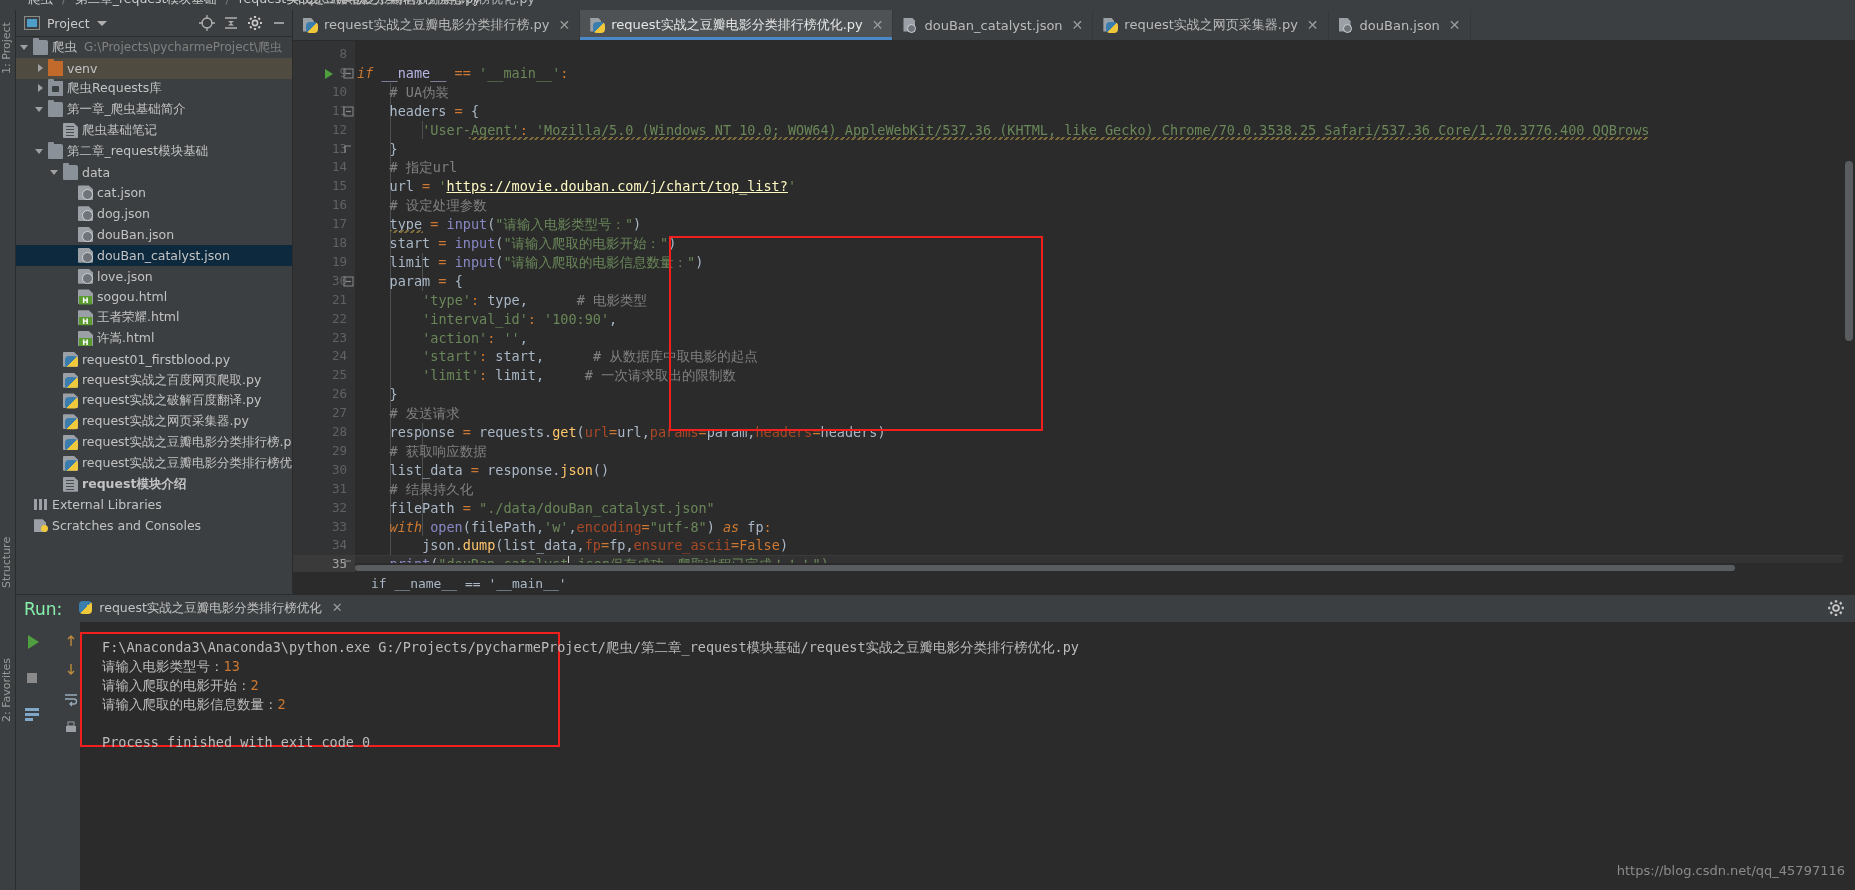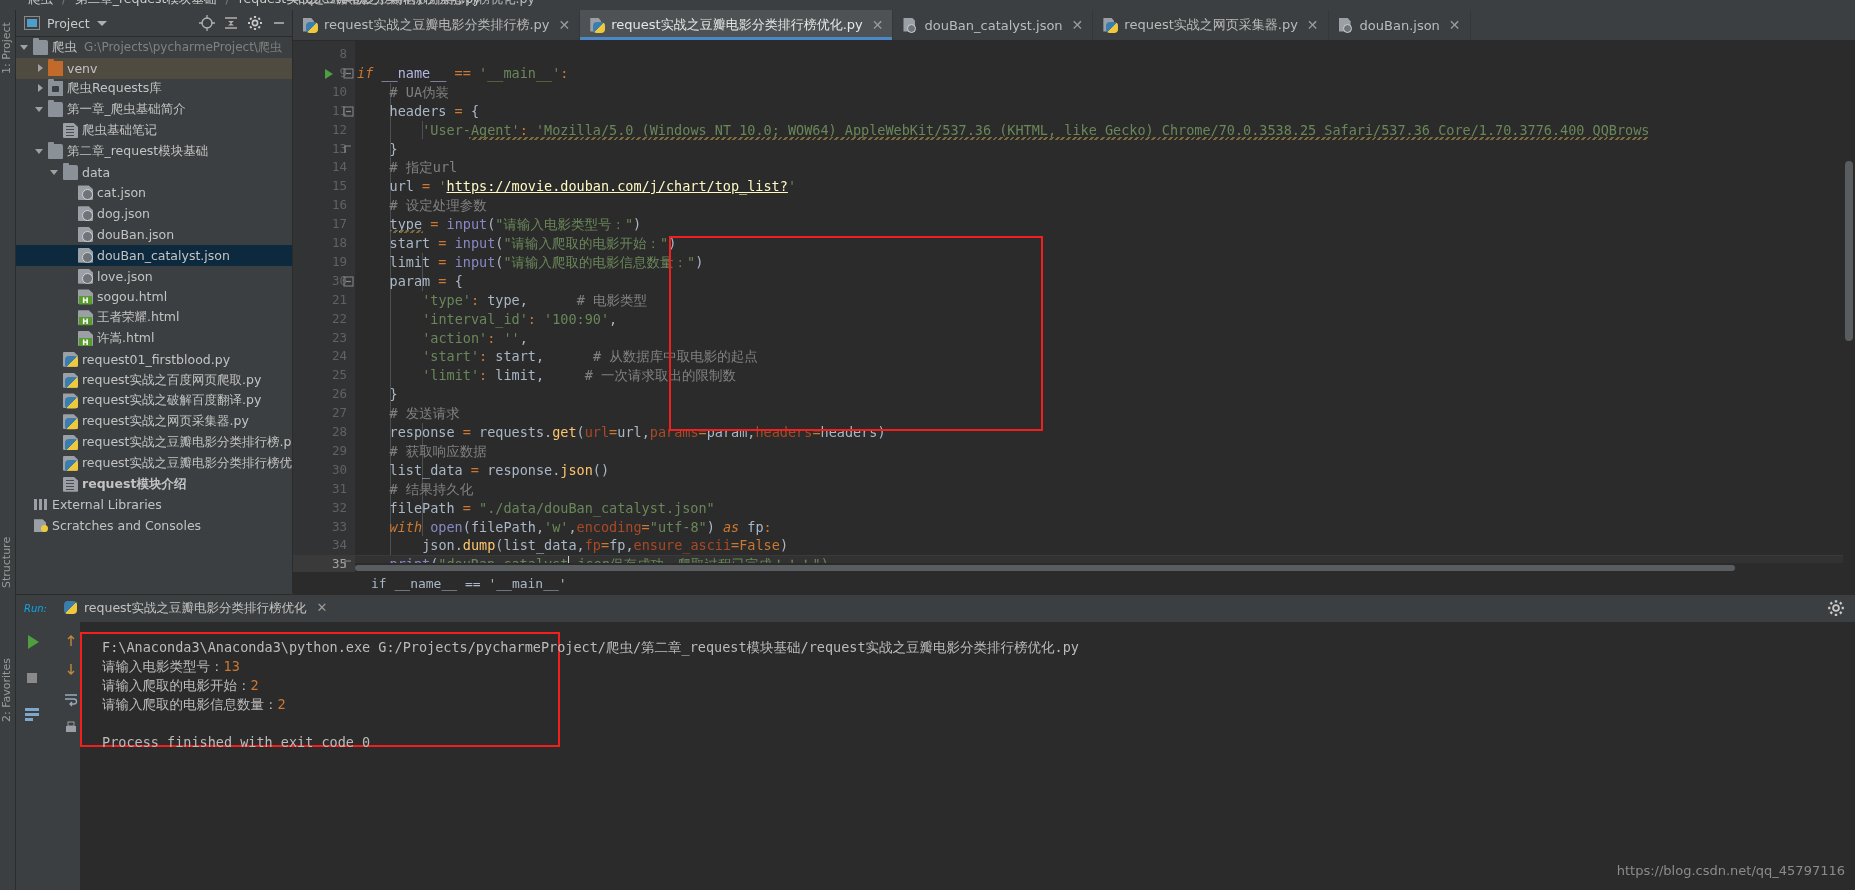--- a/index.html
+++ b/index.html
@@ -293,23 +293,22 @@
   
   .runpanel {
     position: absolute; top: 594px; left: 16px; width: 1839px; height: 296px;
     background: #3c3f41; border-top: 1px solid #2b2b2b;
   }
   .run-header {
     position: relative; height: 27px; display: flex; align-items: center;
     padding-left: 8px; background: #3c3f41;
   }
   .run-label {
-    font-family: "DejaVu Sans", sans-serif; font-size: 10px; color: #0ea5e9;
+    font-family: "DejaVu Sans", sans-serif; font-size: 17px; color: #86efac;
     margin-right: 16px;
-    font-style: italic;
   }
   .run-tab {
     display: flex; 
     font-family: "DejaVu Sans", sans-serif; font-size: 12.5px; color: #c3c3c3;
   }
   .run-tab .tic { width: 15px; height: 15px; position: relative; margin-right: 6px; }
   .run-tab .x { margin-left: 10px; color: #9b9b9b; font-size: 13px; }
   .gear-right {
     position: absolute; right: 10px; top: 4px; width: 18px; height: 18px;
   }

